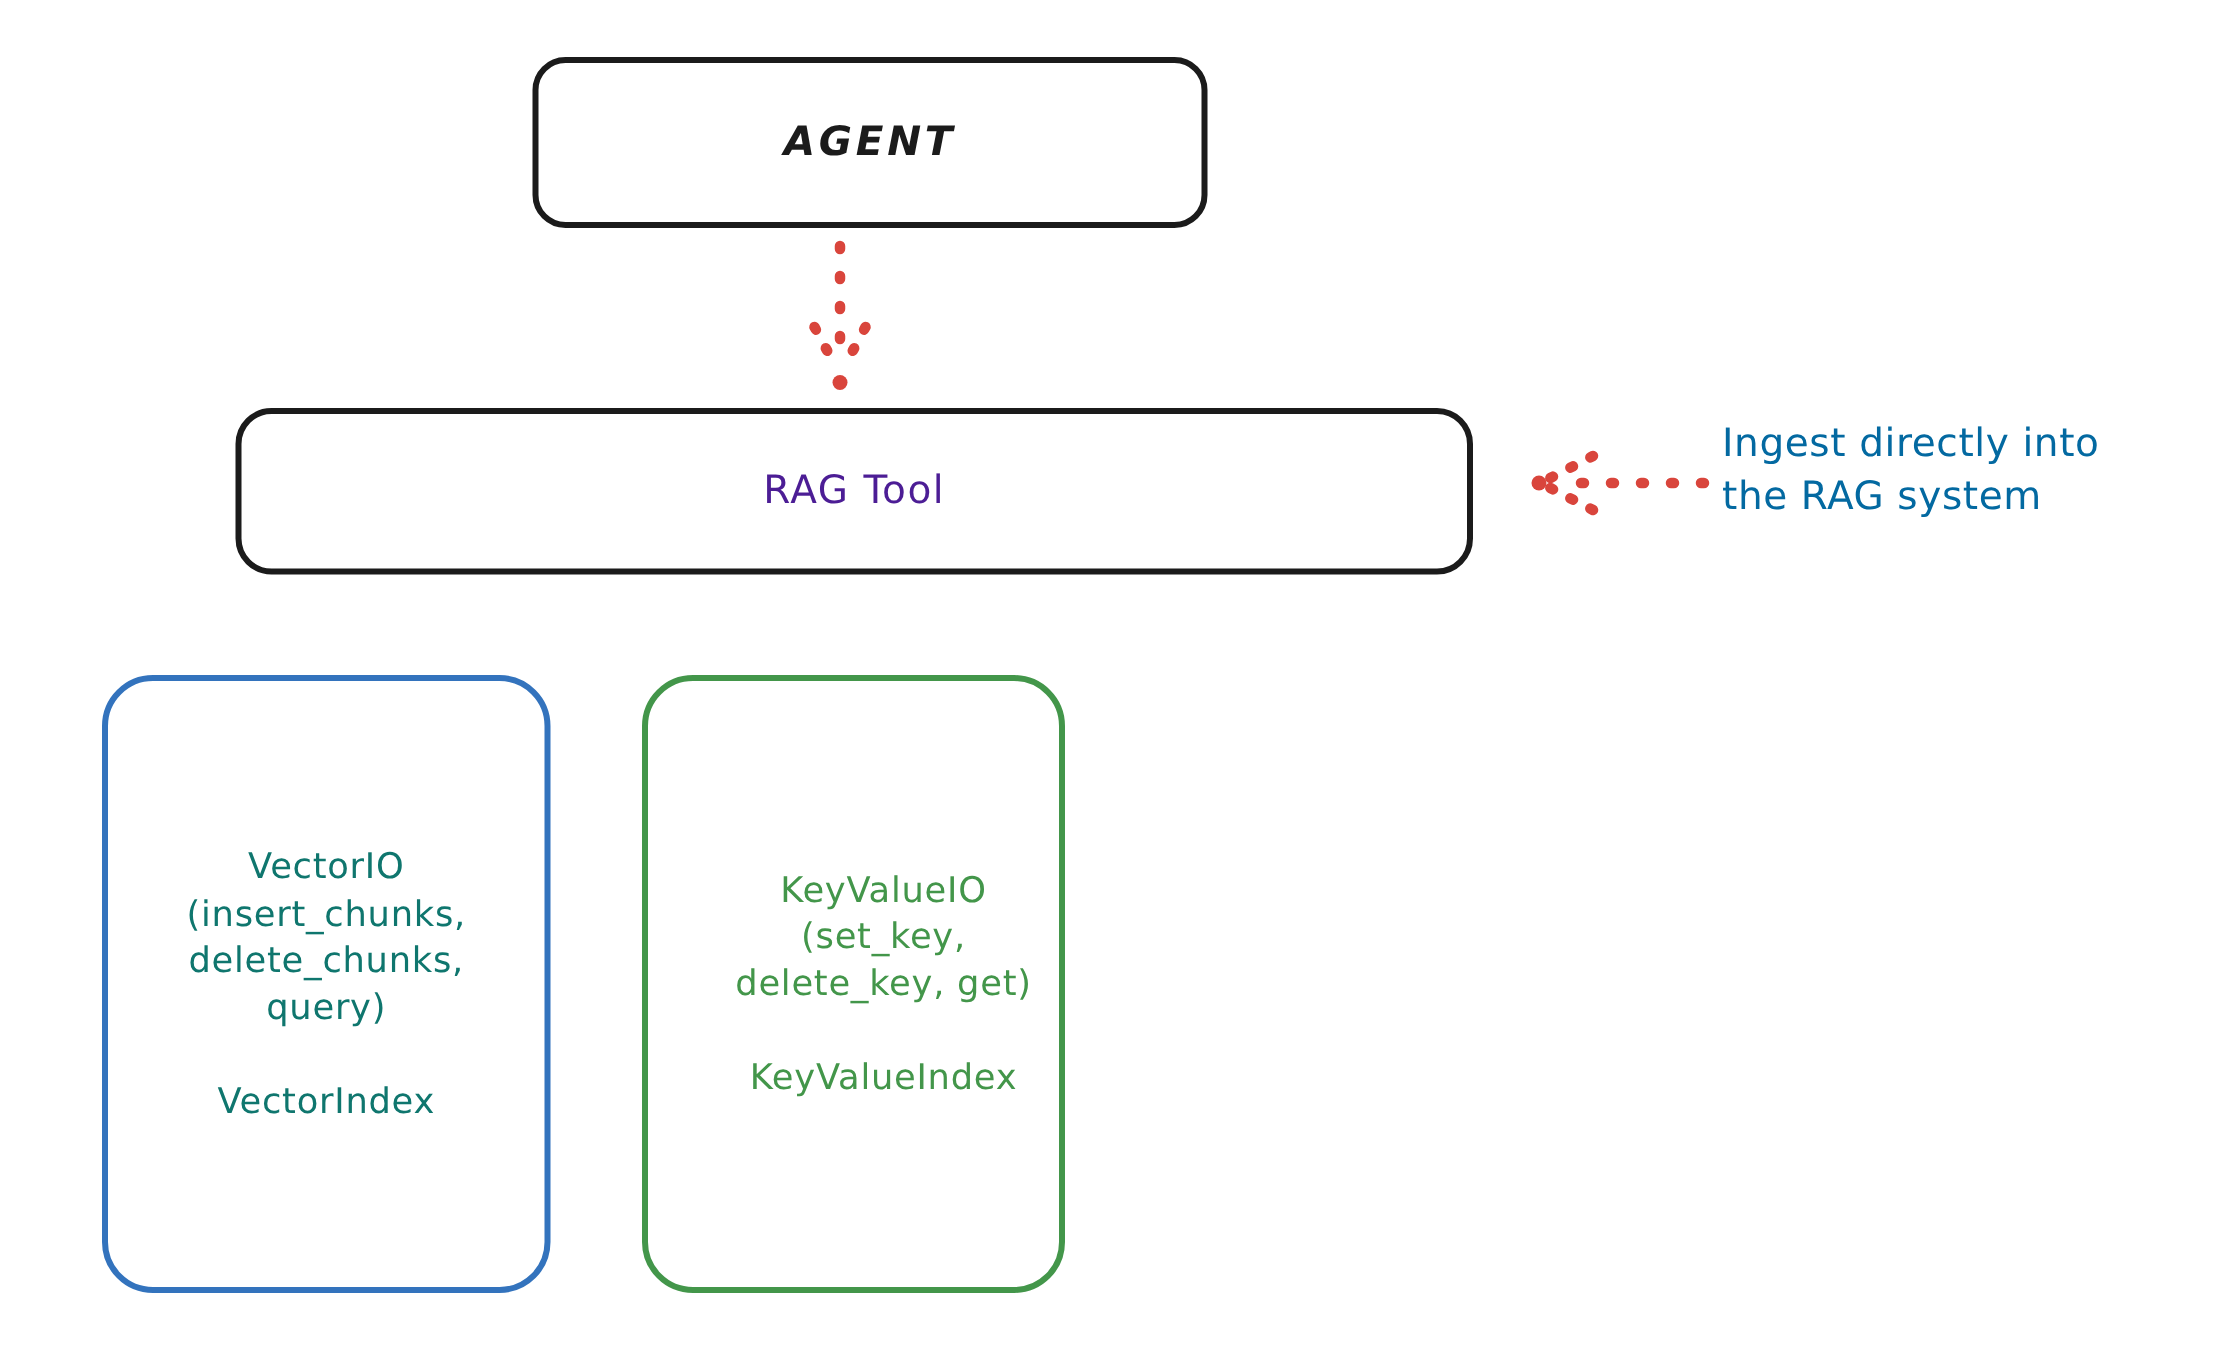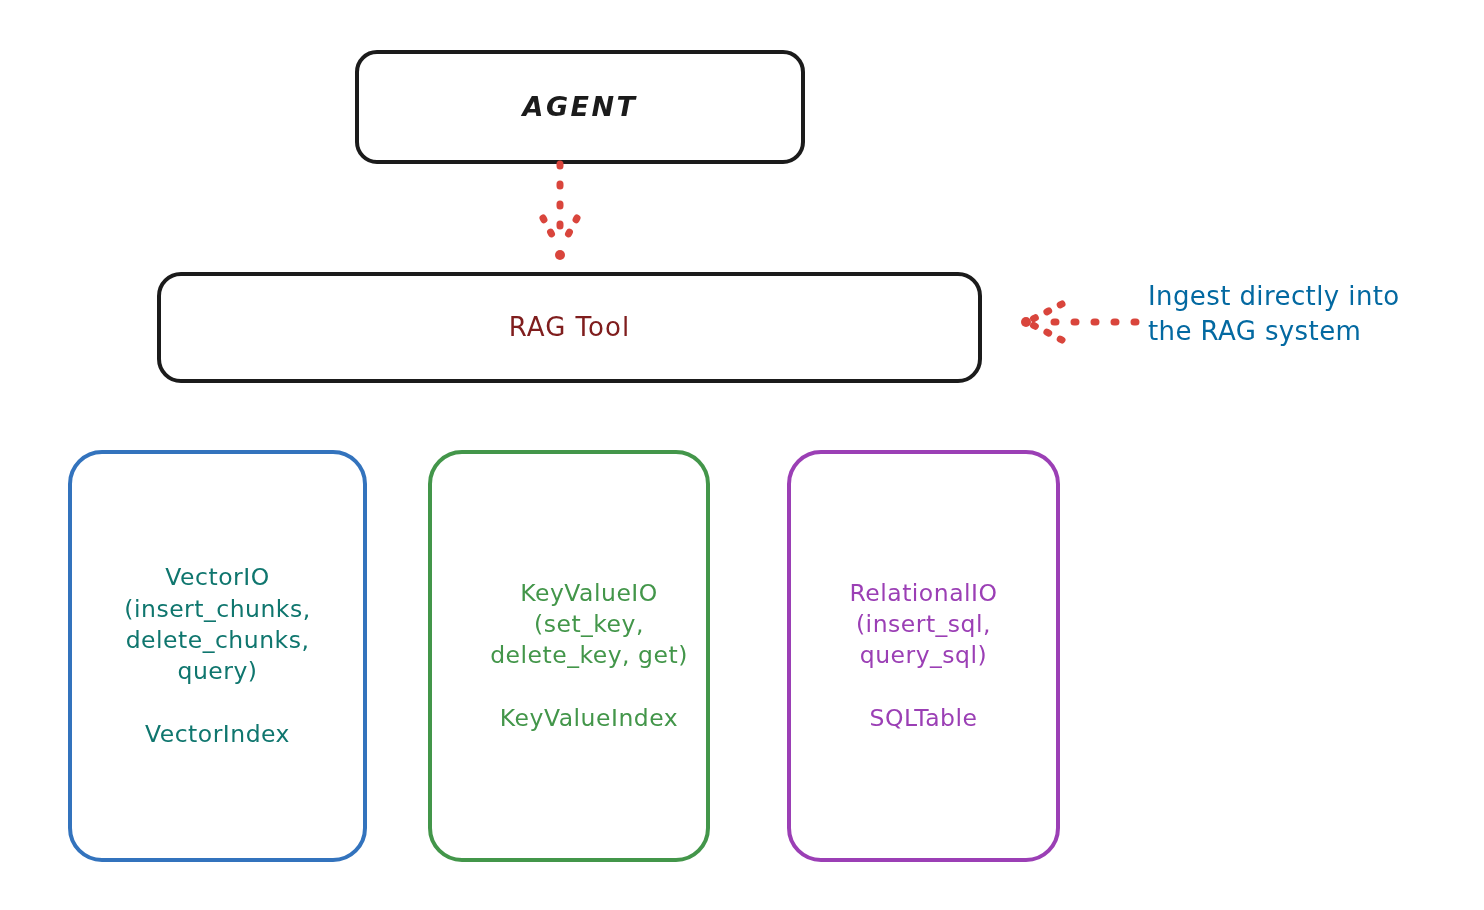--- a/index.html
+++ b/index.html
@@ -29,21 +29,21 @@
   .node .label {
     text-align: center;
     line-height: 1.28;
     white-space: pre-line;
     letter-spacing: 0.5px;
   }
 
   
   #node-agent {
     left: 355px;
-    top: 50px;
+    top: 38px;
     width: 450px;
     height: 114px;
     border: 4.5px solid #1b1b1b;
     border-radius: 22px;
   }
   #node-agent .label {
     color: #1b1b1b;
     font-size: 27px;
     font-style: italic;
     font-weight: 600;
@@ -54,21 +54,21 @@
   
   #node-ragtool {
     left: 157px;
     top: 272px;
     width: 825px;
     height: 111px;
     border: 4.5px solid #1b1b1b;
     border-radius: 24px;
   }
   #node-ragtool .label {
-    color: #7f1d1d;
+    color: #4c1d95;
     font-size: 26px;
     font-weight: 500;
     letter-spacing: 1px;
   }
 
   
   .card {
     border-width: 4px;
     border-style: solid;
     border-radius: 34px;
@@ -163,21 +163,14 @@
   </div>
 
   <div class="node card" id="node-keyvalueio">
     <span class="label">KeyValueIO
 (set_key,
 delete_key, get)
 
 KeyValueIndex</span>
   </div>
 
-  <div class="node card" id="node-relationalio">
-    <span class="label">RelationalIO
-(insert_sql,
-query_sql)
-
-SQLTable</span>
-  </div>
 
 </div>
 
 </body></html>

